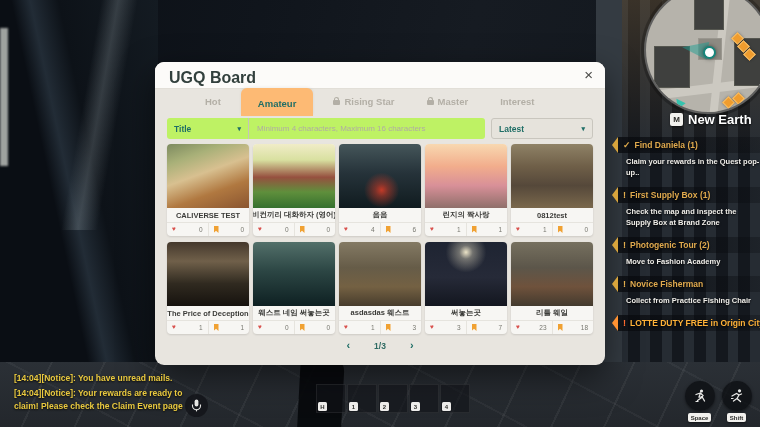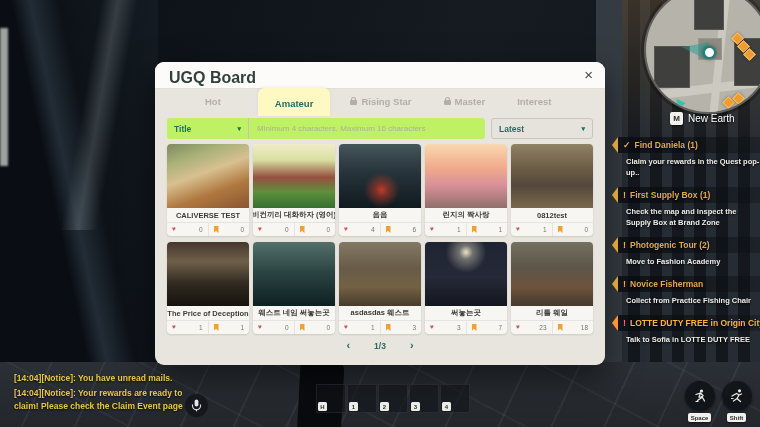--- a/index.html
+++ b/index.html
@@ -46,22 +46,22 @@
   
   .board{left:155px;top:62px;width:450px;height:303px;border-radius:9px;
          background:#e8e5df;box-shadow:0 12px 34px rgba(0,0,0,.55);}
   .board-header{position:absolute;left:0;top:0;width:100%;height:27px;background:#fcfbf9;
          border-radius:9px 9px 0 0;box-sizing:border-box;border-bottom:1px solid #e2dfd8;}
   .board-title{position:absolute;left:14px;top:7px;font-size:16px;font-weight:bold;color:#32403d;}
   .board-close{position:absolute;right:12px;top:4px;font-size:15px;color:#4a4a48;cursor:pointer;line-height:18px;}
   .tab-strip{position:absolute;left:0;top:27px;width:100%;height:25px;display:flex;align-items:center;
          padding-left:38px;box-sizing:border-box;gap:8px;}
   .tab{padding:6px 12px 7px;font-size:9.5px;font-weight:bold;color:#b3afa6;display:flex;align-items:center;gap:4px;cursor:pointer;}
-  .tab.active{background:#fef9c3;color:#1f6e66;border-radius:6px 6px 0 0;padding:10px 17px 7px;
-         box-shadow:0 -1px 3px rgba(0,0,0,.06);margin-left:17px;}
+  .tab.active{background:#fdba74;color:#1f6e66;border-radius:6px 6px 0 0;padding:10px 17px 7px;
+         box-shadow:0 -1px 3px rgba(0,0,0,.06);}
   .lock{width:7px;height:8px;position:relative;display:inline-block;}
   .lock::before{content:"";position:absolute;left:1px;top:0;width:3px;height:4px;border:1px solid #b3afa6;
          border-bottom:none;border-radius:3px 3px 0 0;}
   .lock::after{content:"";position:absolute;left:0;top:3px;width:7px;height:5px;background:#b3afa6;border-radius:1px;}
   .filter-row{position:absolute;left:12px;top:56px;width:426px;height:21px;display:flex;gap:6px;}
   .search-group{flex:1;display:flex;background:#bef264;border-radius:3px;overflow:hidden;}
   .select-box{display:flex;align-items:center;justify-content:space-between;box-sizing:border-box;
          padding:0 7px;font-size:8.5px;font-weight:bold;color:#1f6e66;cursor:pointer;}
   .cat-select{width:82px;border-right:1px solid #c6c3bb;}
   .sort-select{width:102px;background:#e6e3dc;border:1px solid #c9c6be;border-radius:3px;}
@@ -85,21 +85,21 @@
   .pager{position:absolute;left:0;top:278px;width:100%;display:flex;align-items:center;
          justify-content:center;gap:24px;}
   .pager-arrow{color:#1f6e66;font-size:11px;font-weight:bold;cursor:pointer;line-height:1;}
   .pager-page{color:#2e6b63;font-size:8.5px;font-weight:bold;}
 
   
   .hud-text-shadow{text-shadow:0 1px 2px rgba(0,0,0,.85);}
   .location-row{left:670px;top:112px;display:flex;align-items:center;gap:5px;}
   .key-badge{width:13px;height:13px;background:#f2f1ee;border-radius:2px;color:#2b2b28;font-size:8px;
          font-weight:bold;display:flex;align-items:center;justify-content:center;box-shadow:0 1px 2px rgba(0,0,0,.5);}
-  .location-name{color:#fff;font-size:10px;font-weight:normal;text-align:center;}
+  .location-name{color:#fff;font-size:13px;font-weight:bold;text-align:center;}
   .quest-list{left:612px;top:137px;width:148px;display:flex;flex-direction:column;gap:9px;}
   .quest{position:relative;}
   .quest-banner{position:relative;margin-left:6px;height:16px;display:flex;align-items:center;gap:4px;
          padding:0 6px 0 5px;background:linear-gradient(90deg,rgba(8,10,14,.78),rgba(8,10,14,.28));cursor:pointer;}
   .quest-banner::before{content:"";position:absolute;left:-6px;top:0;width:0;height:0;
          border-top:8px solid transparent;border-bottom:8px solid transparent;border-right:6px solid #d8a43c;}
   .quest.highlight .quest-banner::before{border-right-color:#ff9232;}
   .q-icon{color:#e3ad4c;font-size:9px;font-weight:bold;line-height:1;}
   .q-title{color:#e0aa4e;font-size:8.5px;font-weight:bold;white-space:nowrap;}
   .quest.highlight .q-icon{color:#ff6a2e;}
@@ -397,21 +397,20 @@
         <span class="q-title hud-text-shadow">Novice Fisherman</span>
       </div>
       <div class="q-desc hud-text-shadow">Collect from Practice Fishing Chair</div>
     </div>
 
     <div class="quest highlight">
       <div class="quest-banner">
         <span class="q-icon">!</span>
         <span class="q-title hud-text-shadow">LOTTE DUTY FREE in Origin City</span>
       </div>
-      <div class="q-desc hud-text-shadow">Talk to Sofia in LOTTE DUTY FREE</div>
     </div>
 
   </div>
 
   <div class="abs chat">
     <div class="chat-line hud-text-shadow">[14:04][Notice]:  You have unread mails.</div>
     <div class="chat-line hud-text-shadow">[14:04][Notice]:  Your rewards are ready to claim! Please check the Claim Event page</div>
   </div>
   <div class="abs mic-btn">
     <svg width="11" height="13" viewBox="0 0 11 13">

